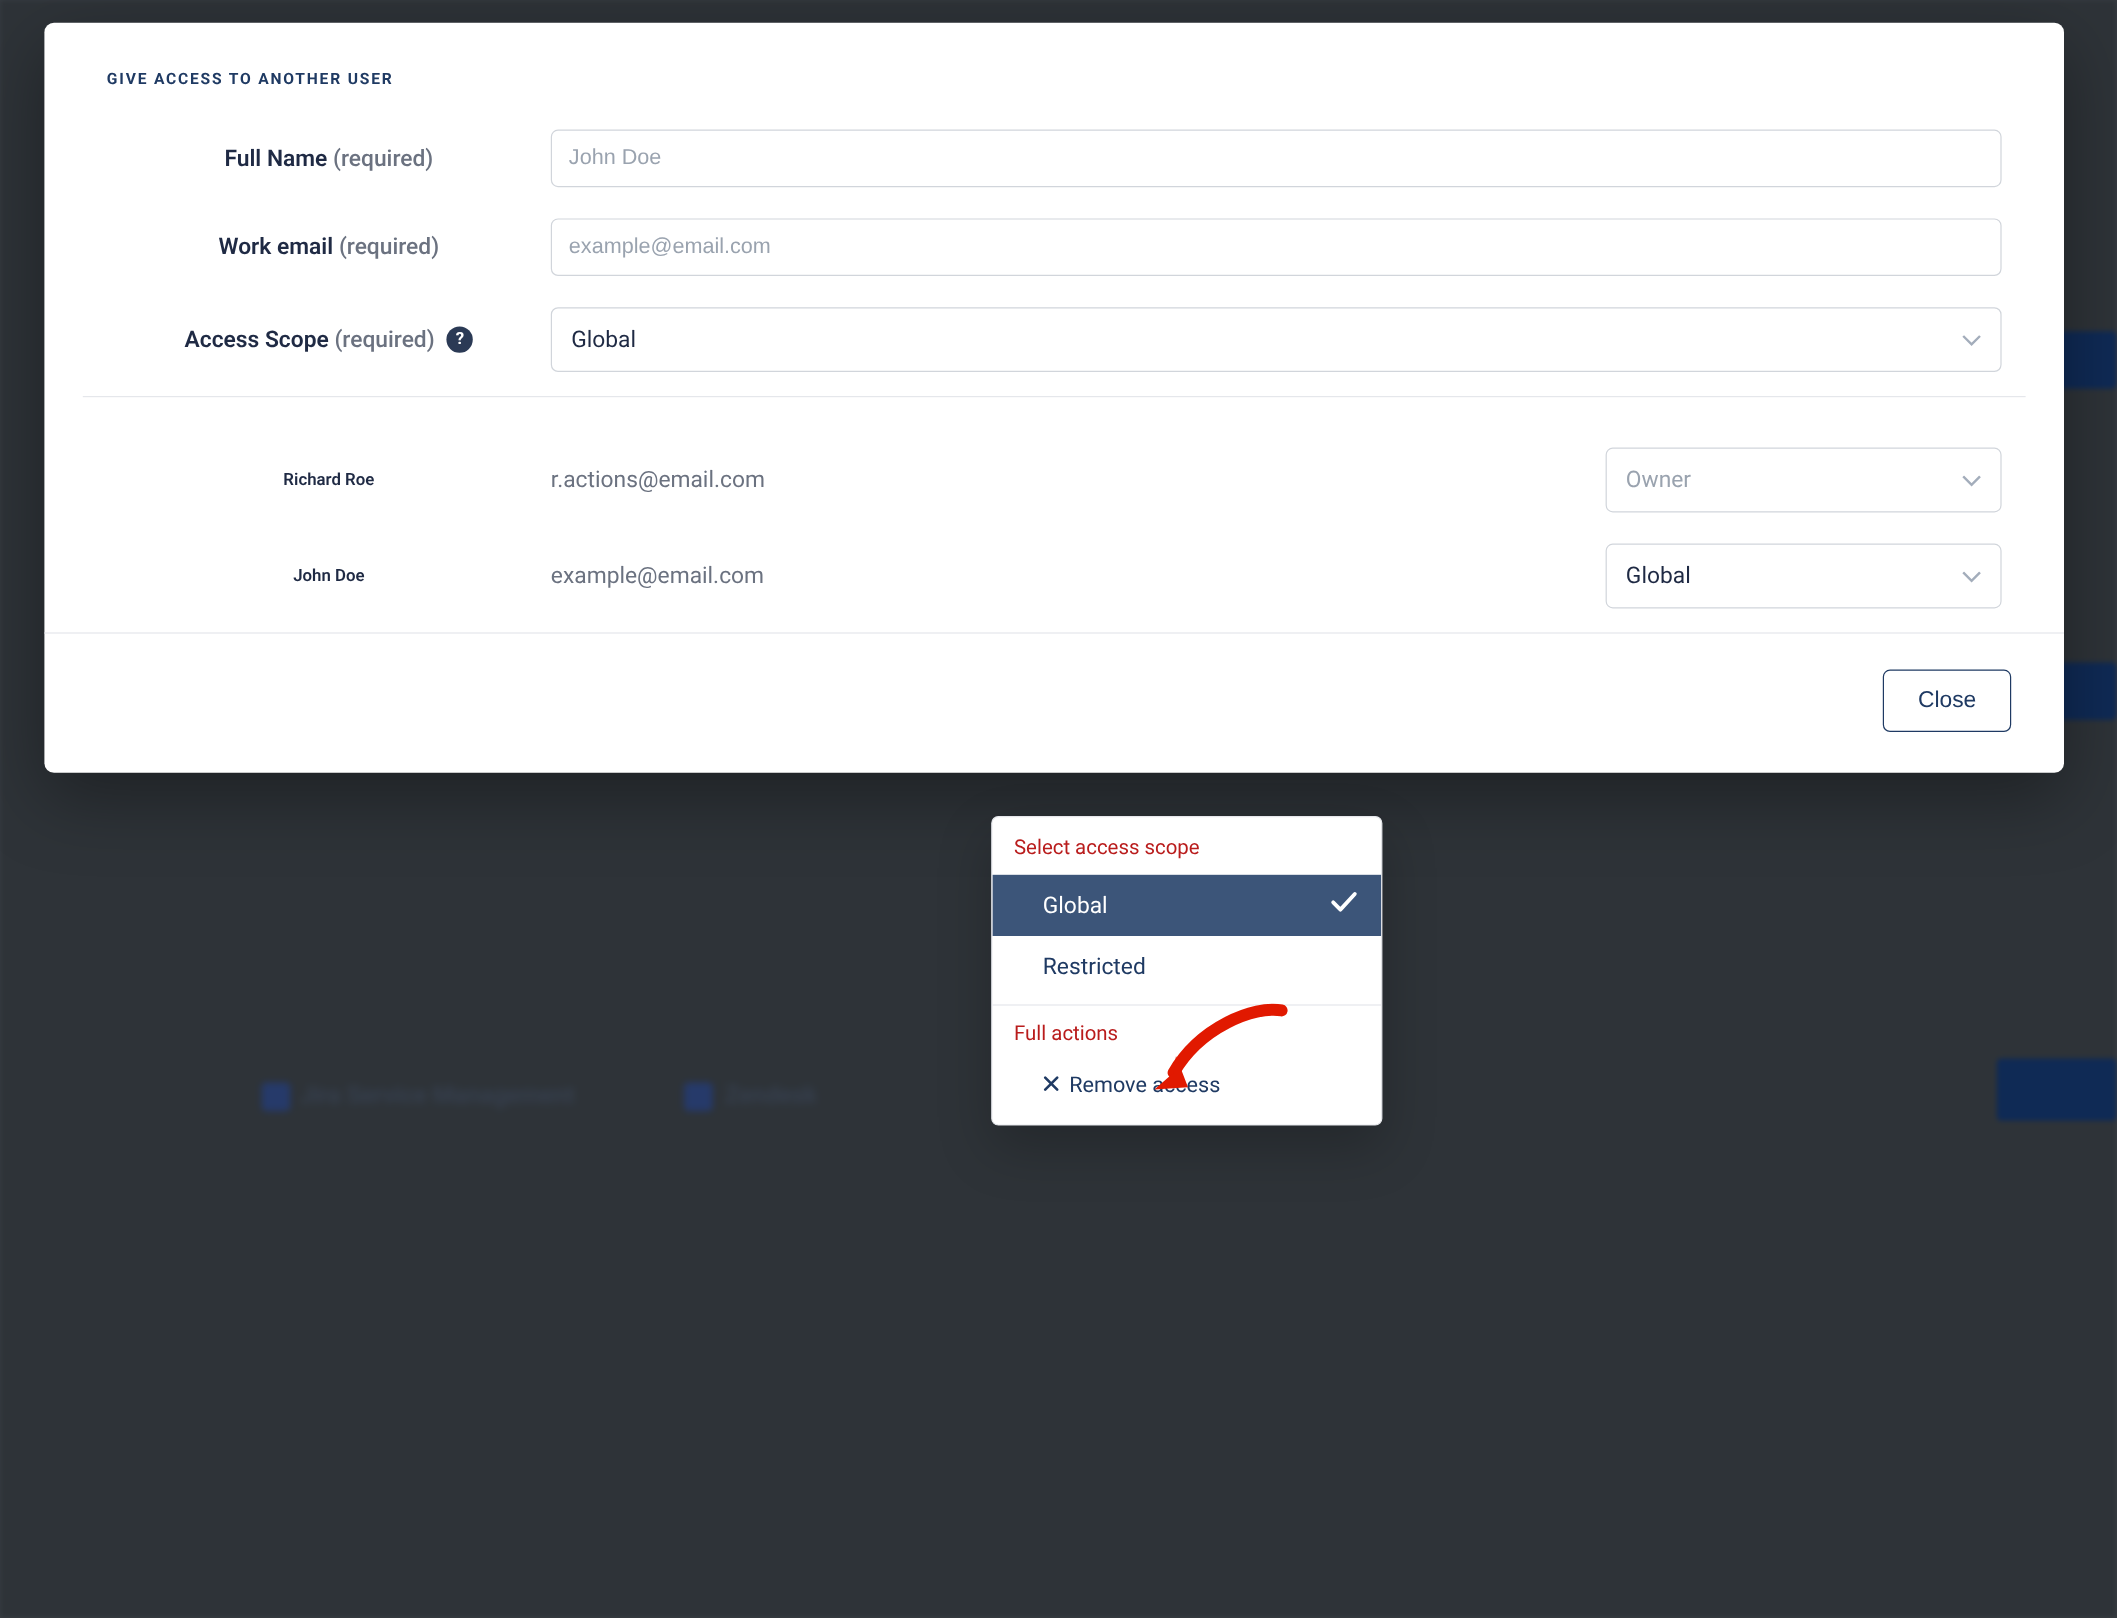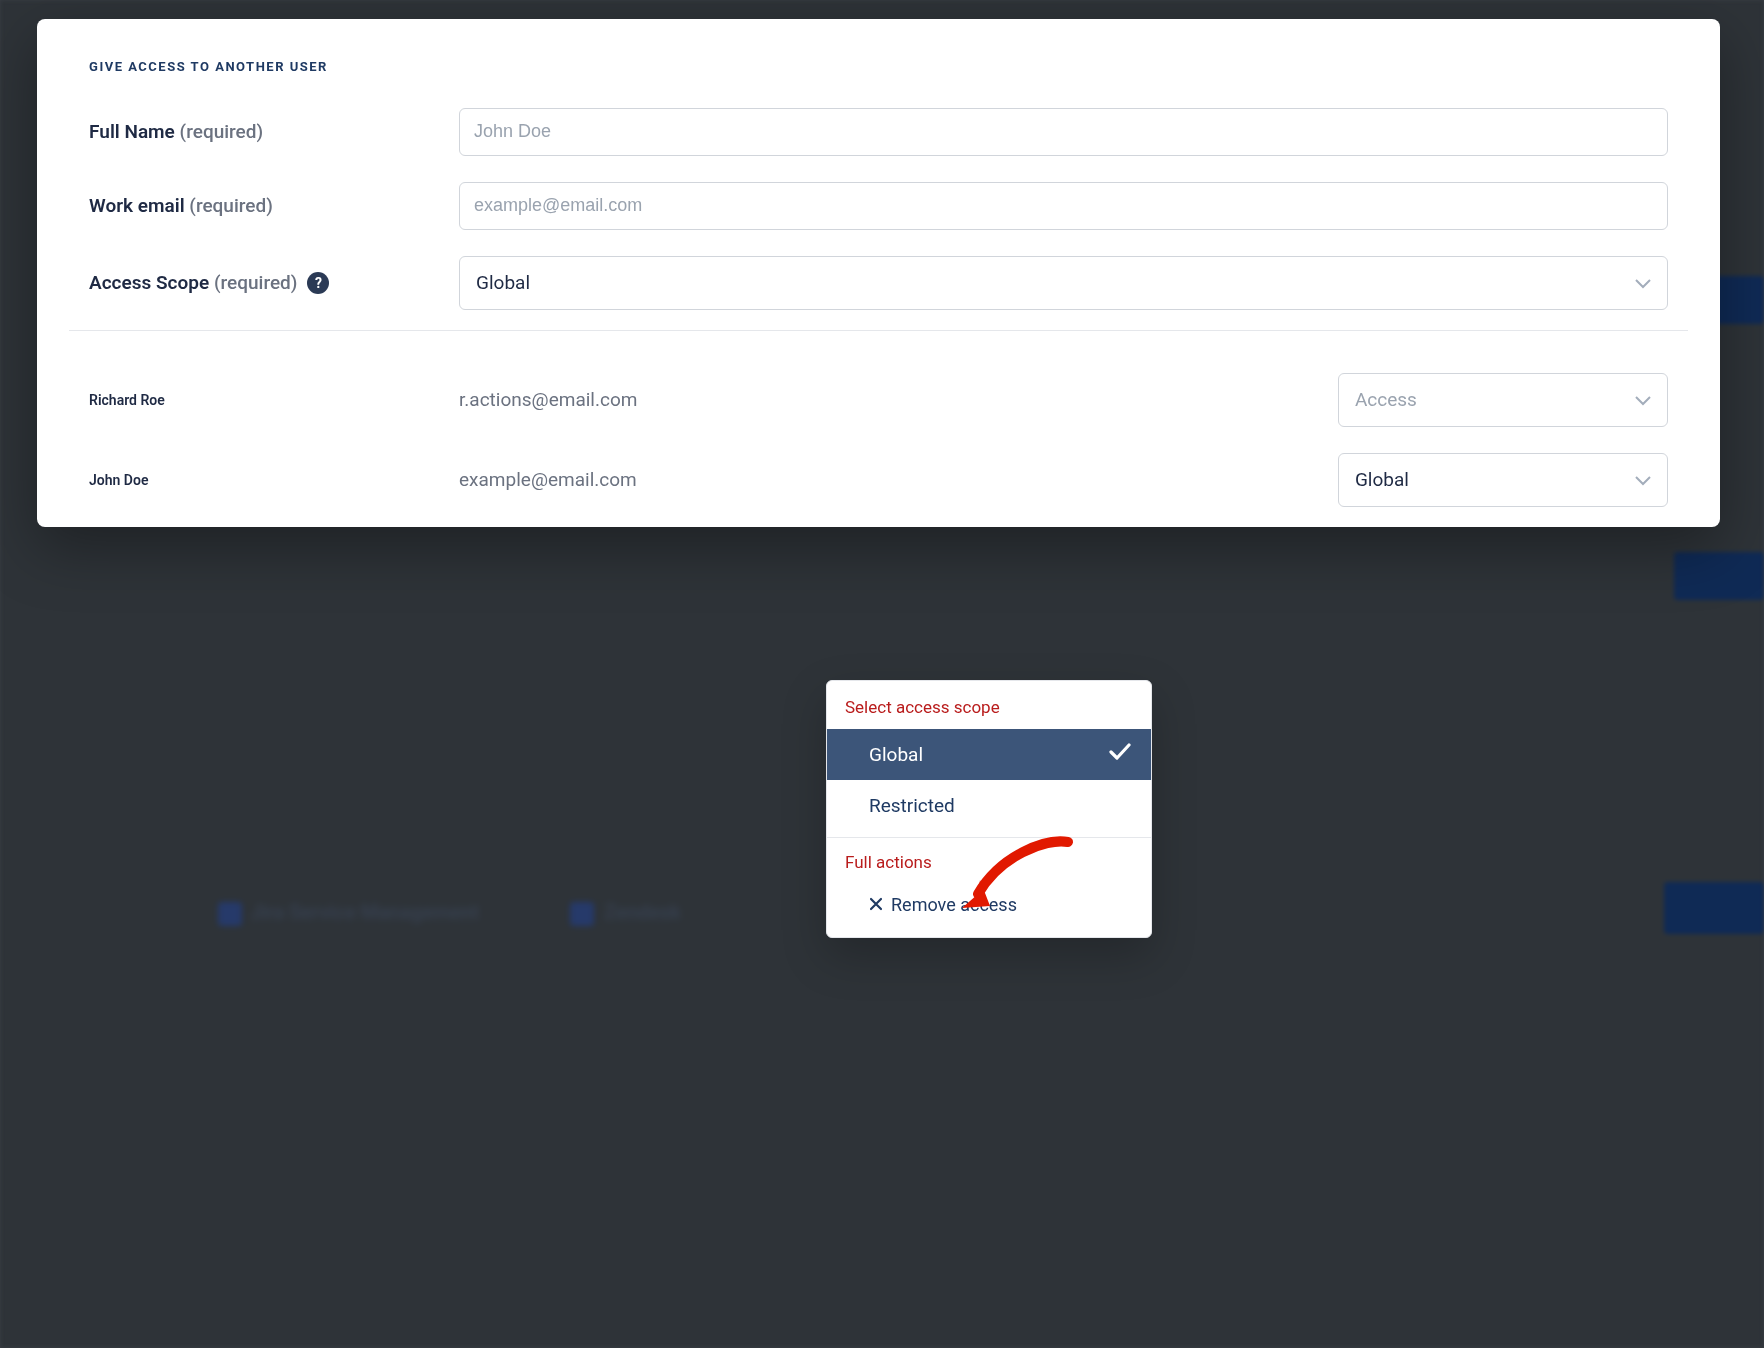--- a/index.html
+++ b/index.html
@@ -53,21 +53,21 @@
     width: 32px; height: 32px; display:flex; align-items:center; justify-content:center;
     color:#6b7280; cursor:pointer; border-radius:4px;
   }
   .modal-body { padding: 40px 52px 20px 52px; }
   .section-heading {
     font-size: 13px; font-weight: 700; letter-spacing: 1.5px;
     color: #1f3a63; text-transform: uppercase;
     margin-bottom: 34px;
   }
   .form-row { display:flex; align-items:center; margin-bottom: 26px; }
-  .form-label-col { width: 370px; display:flex; align-items:center; gap:10px; }
+  .form-label-col { width: 370px; display:flex; align-items:center; gap:10px;justify-content:center; }
   .form-label { font-size: 19px; font-weight:600; color:#1f2a44; }
   .req { color:#6b7280; font-weight:500; }
   .help-badge {
     width:22px; height:22px; border-radius:50%; background:#2b3a55;
     color:#fff; display:flex; align-items:center; justify-content:center;
     font-size:14px; font-weight:700; cursor:pointer;
   }
   .form-input-col { flex:1; }
   .text-input {
     width:100%; height:48px; border:1px solid #d1d5db; border-radius:6px;
@@ -189,21 +189,21 @@
 
     <div class="people">
 
       <div class="form-row">
         <div class="form-label-col">
             <span class="person-name">Richard Roe</span>
           </div>
         <span class="person-email">r.actions@email.com</span>
         <div class="role-col">
           <div class="select disabled">
-            <span>Access</span>
+            <span>Owner</span>
             <span class="caret">
               <svg width="16" height="10" viewBox="0 0 16 10">
                   <path d="M1 1 L8 8 L15 1" fill="none" stroke="currentColor" stroke-width="2"></path>
                 </svg>
             </span>
           </div>
         </div>
       </div>
 
       <div class="form-row" style="margin-bottom:0;">
@@ -219,20 +219,23 @@
                   <path d="M1 1 L8 8 L15 1" fill="none" stroke="currentColor" stroke-width="2"></path>
                 </svg>
             </span>
           </div>
         </div>
       </div>
 
     </div>
   </div>
 
+  <div class="modal-footer">
+    <button class="close-outline-btn">Close</button>
+  </div>
 </div>
 
 <div class="dropdown" style="left:826px; top:680px;">
   <div class="group-label">Select access scope</div>
   <div class="option selected">
     <span>Global</span>
     <span class="check">
       <svg width="22" height="18" viewBox="0 0 22 18">
           <path d="M2 9 L8 15 L20 2" fill="none" stroke="currentColor" stroke-width="3.2" stroke-linecap="round" stroke-linejoin="round"></path>
         </svg>

